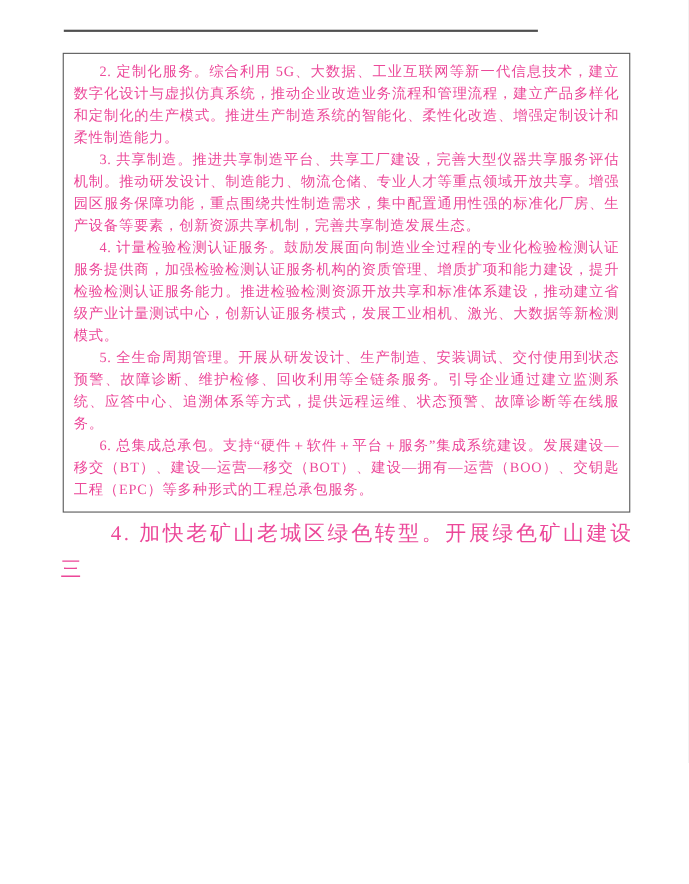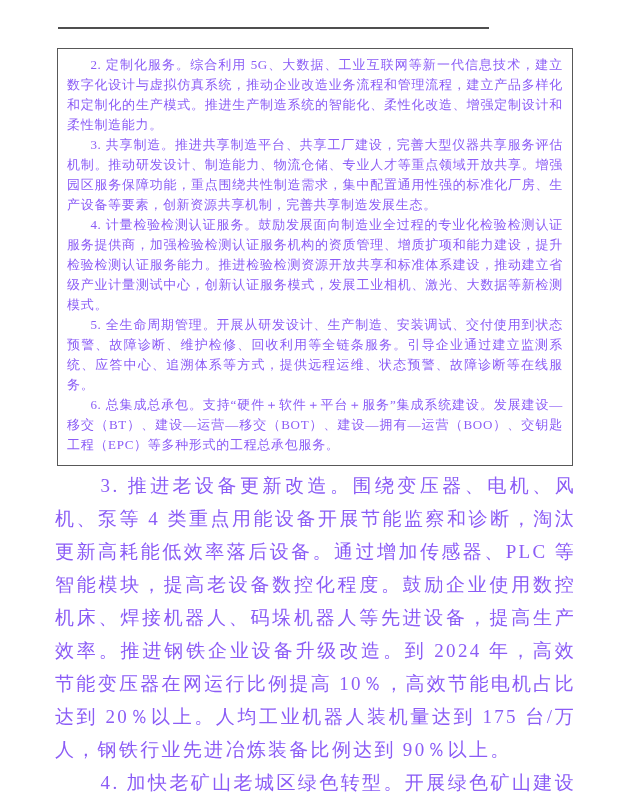--- a/index.html
+++ b/index.html
@@ -4,21 +4,21 @@
 <style>
   html, body { margin: 0; padding: 0; background: #e8e8e8; }
   .page {
     position: relative;
     width: 626px;
     height: 804px;
     margin: 0 auto;
     background: #ffffff;
     overflow: hidden;
     font-family: "Liberation Serif", "DejaVu Serif", serif;
-    color: #8b5cf6;
+    color: #ec4899;
   }
   .top-partial-rule {
     position: absolute;
     left: 58px;
     top: 27px;
     width: 431px;
     height: 0;
     border-top: 2px solid #4f4f4f;
   }
   .column-box {
@@ -66,17 +66,16 @@
 
   <div class="column-box">
     <p>2. 定制化服务。综合利用 5G、大数据、工业互联网等新一代信息技术，建立数字化设计与虚拟仿真系统，推动企业改造业务流程和管理流程，建立产品多样化和定制化的生产模式。推进生产制造系统的智能化、柔性化改造、增强定制设计和柔性制造能力。</p>
     <p>3. 共享制造。推进共享制造平台、共享工厂建设，完善大型仪器共享服务评估机制。推动研发设计、制造能力、物流仓储、专业人才等重点领域开放共享。增强园区服务保障功能，重点围绕共性制造需求，集中配置通用性强的标准化厂房、生产设备等要素，创新资源共享机制，完善共享制造发展生态。</p>
     <p>4. 计量检验检测认证服务。鼓励发展面向制造业全过程的专业化检验检测认证服务提供商，加强检验检测认证服务机构的资质管理、增质扩项和能力建设，提升检验检测认证服务能力。推进检验检测资源开放共享和标准体系建设，推动建立省级产业计量测试中心，创新认证服务模式，发展工业相机、激光、大数据等新检测模式。</p>
     <p>5. 全生命周期管理。开展从研发设计、生产制造、安装调试、交付使用到状态预警、故障诊断、维护检修、回收利用等全链条服务。引导企业通过建立监测系统、应答中心、追溯体系等方式，提供远程运维、状态预警、故障诊断等在线服务。</p>
     <p>6. 总集成总承包。支持“硬件＋软件＋平台＋服务”集成系统建设。发展建设—移交（BT）、建设—运营—移交（BOT）、建设—拥有—运营（BOO）、交钥匙工程（EPC）等多种形式的工程总承包服务。</p>
   </div>
 
   <div class="body-block">
-    <p>3. 推进老设备更新改造。围绕变压器、电机、风机、泵等 4 类重点用能设备开展节能监察和诊断，淘汰更新高耗能低效率落后设备。通过增加传感器、PLC 等智能模块，提高老设备数控化程度。鼓励企业使用数控机床、焊接机器人、码垛机器人等先进设备，提高生产效率。推进钢铁企业设备升级改造。到 2024 年，高效节能变压器在网运行比例提高 10％，高效节能电机占比达到 20％以上。人均工业机器人装机量达到 175 台/万人，钢铁行业先进冶炼装备比例达到 90％以上。</p>
     <p>4. 加快老矿山老城区绿色转型。开展绿色矿山建设三</p>
   </div>
 
 </div>
 
 </body></html>

